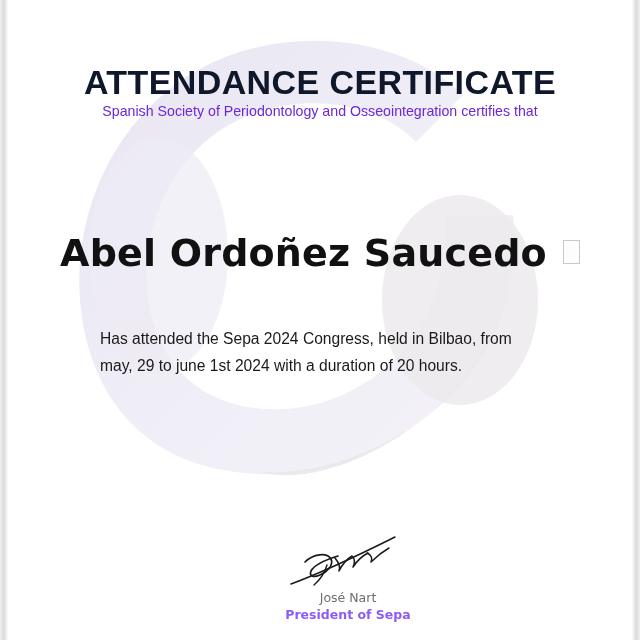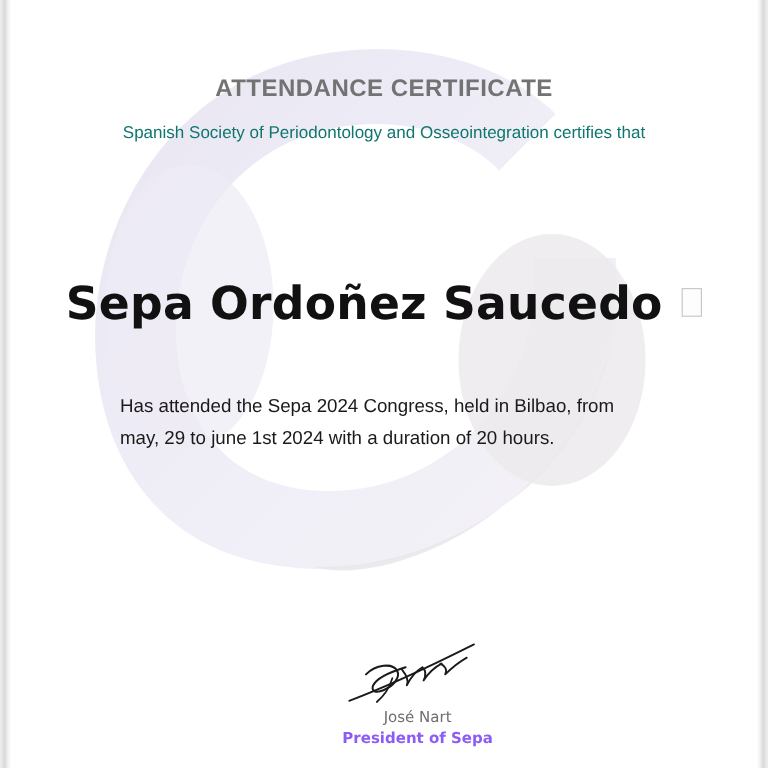--- a/index.html
+++ b/index.html
@@ -54,35 +54,35 @@
     width: 624px;
     height: 640px;
   }
 
   #title {
     position: absolute;
     top: 63px;
     left: 0;
     width: 624px;
     text-align: center;
-    font-size: 20px;
+    font-size: 34px;
     font-weight: bold;
     letter-spacing: 0.4px;
-    color: #737373;
+    color: #0f172a;
     font-family: "Liberation Sans", sans-serif;
   }
 
   #subtitle {
     position: absolute;
     top: 103px;
     left: 0;
     width: 624px;
     text-align: center;
     font-size: 14.2px;
-    color: #0f766e;
+    color: #6d28d9;
     font-family: "Liberation Sans", sans-serif;
   }
 
   #recipient-row {
     position: absolute;
     top: 231px;
     left: 0;
     width: 624px;
     text-align: center;
     white-space: nowrap;
@@ -183,21 +183,21 @@
     <ellipse cx="150" cy="255" rx="70" ry="118" fill="#eeebf5" opacity="0.7"></ellipse>
   </svg>
 
   <div id="content">
 
     <div id="title">ATTENDANCE CERTIFICATE</div>
 
     <div id="subtitle">Spanish Society of Periodontology and Osseointegration certifies that</div>
 
     <div id="recipient-row">
-      <span id="recipient-name">Sepa  Ordoñez Saucedo</span><span id="missing-glyph"></span>
+      <span id="recipient-name">Abel  Ordoñez Saucedo</span><span id="missing-glyph"></span>
     </div>
 
     <div id="body-text">Has attended the Sepa 2024 Congress, held in Bilbao, from may, 29 to june 1st 2024 with a duration of 20 hours.</div>
 
     <div id="signature-block">
 
       <svg id="signature-mark" width="130" height="56" viewBox="0 0 130 56" aria-hidden="true">
         <g fill="none" stroke="#1b1b1b" stroke-linecap="round" stroke-linejoin="round">
 
           <path d="M 8 52 C 35 42, 70 26, 112 5" stroke-width="1.5"></path>

